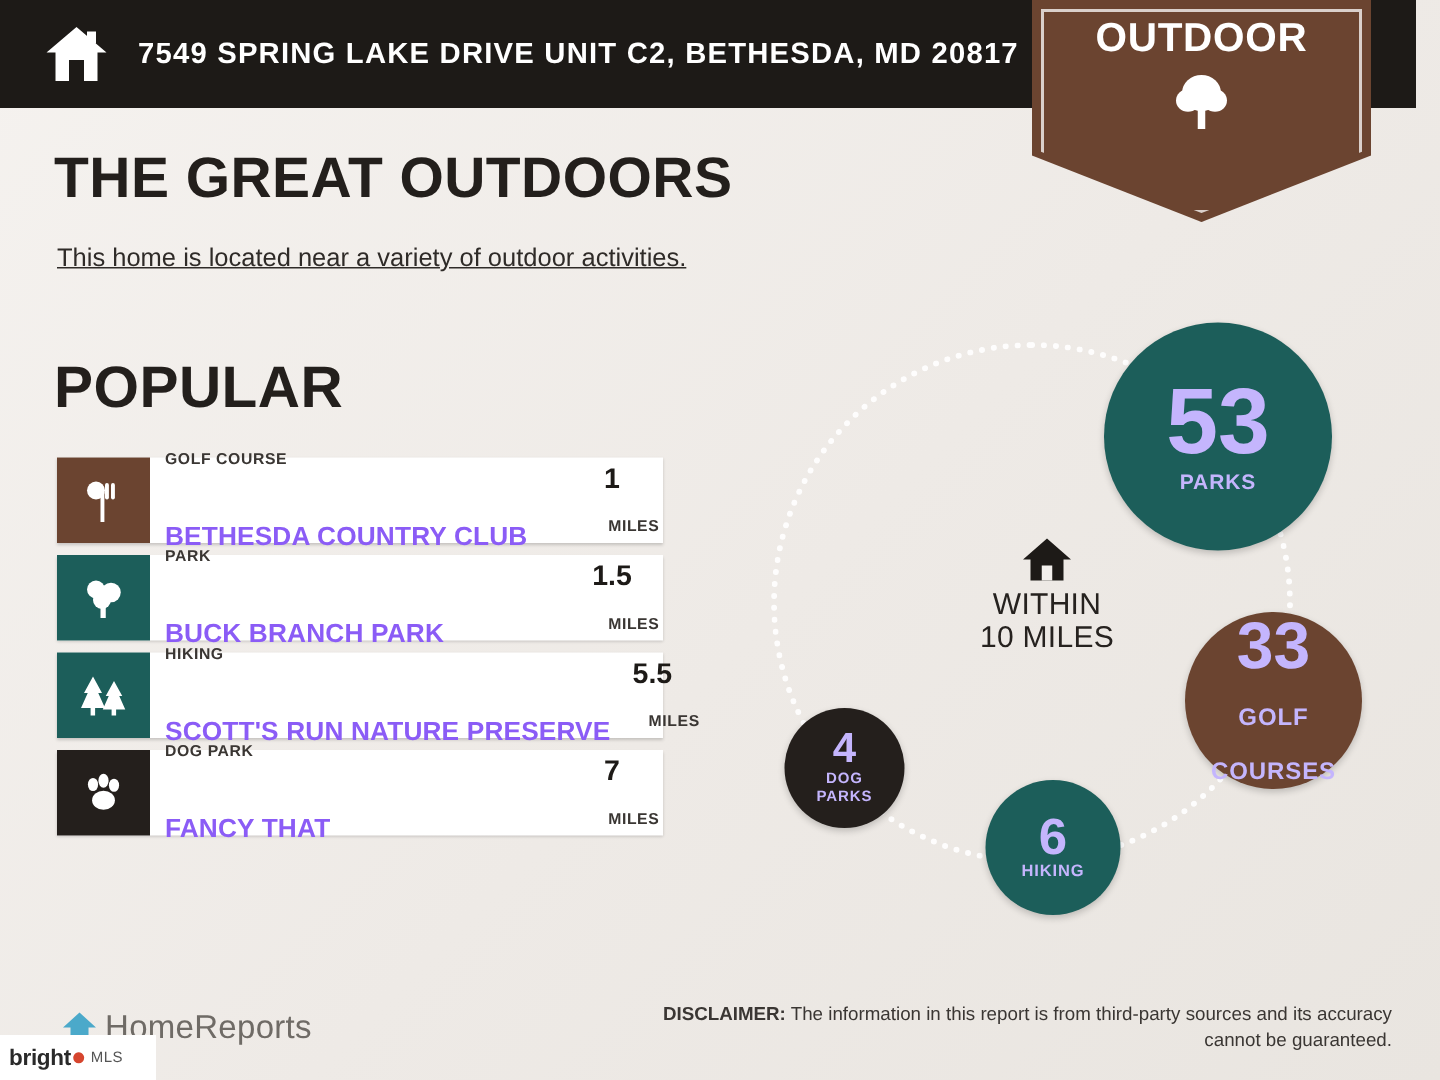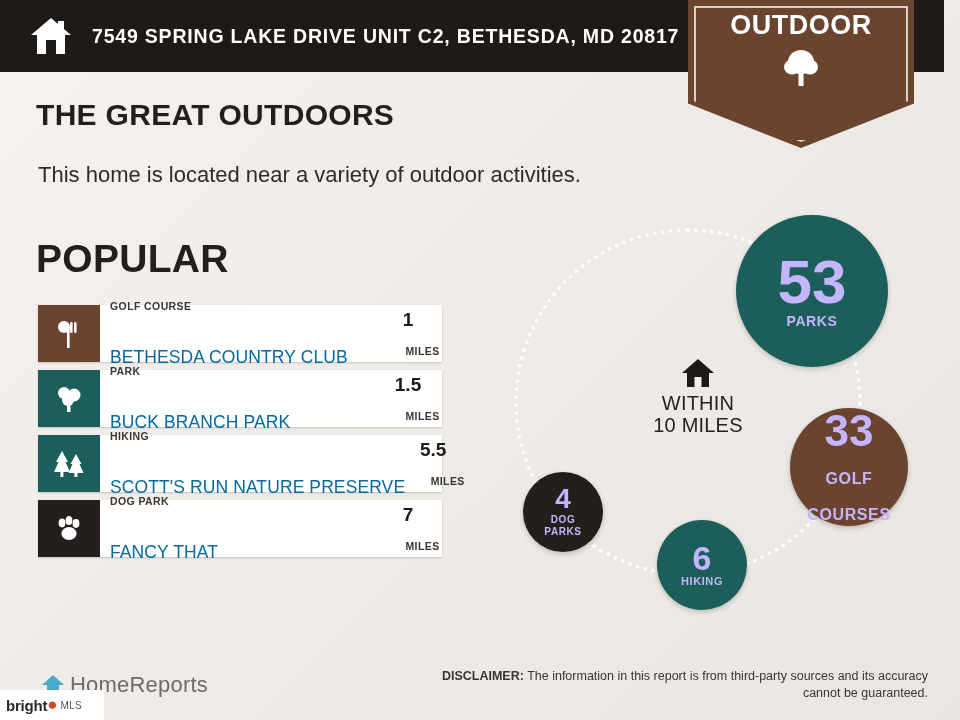--- a/index.html
+++ b/index.html
@@ -82,32 +82,33 @@
     margin-top: 6px;
     display: flex;
     justify-content: center;
   }
 
   
   .title-main {
     position: absolute;
     top: 98px;
     left: 36px;
-    font-size: 30px;
+    font-size: 38px;
     font-weight: bold;
     color: #231f1c;
     letter-spacing: 0.3px;
     text-align: right;
   }
   .subtitle {
     position: absolute;
     top: 162px;
     left: 38px;
-    font-size: 22px;
+    font-size: 17px;
     color: #2f2b28;
+    text-decoration: underline;
   }
   .section-title {
     position: absolute;
     top: 237px;
     left: 36px;
     font-size: 39px;
     font-weight: bold;
     color: #231f1c;
     letter-spacing: 0.3px;
   }
@@ -144,22 +145,22 @@
   }
   .row-cat {
     font-size: 10.5px;
     font-weight: bold;
     color: #3a3633;
     letter-spacing: 0.4px;
     line-height: 1.3;
   }
   .row-name {
     font-size: 17.5px;
-    font-weight: normal;
-    color: #0369a1;
+    font-weight: bold;
+    color: #8b5cf6;
     letter-spacing: 0.1px;
     line-height: 1.15;
     white-space: nowrap;
     margin-top: 10px;
   }
   .row-dist {
     width: 56px;
     min-width: 56px;
     padding-right: 6px;
     display: flex;

